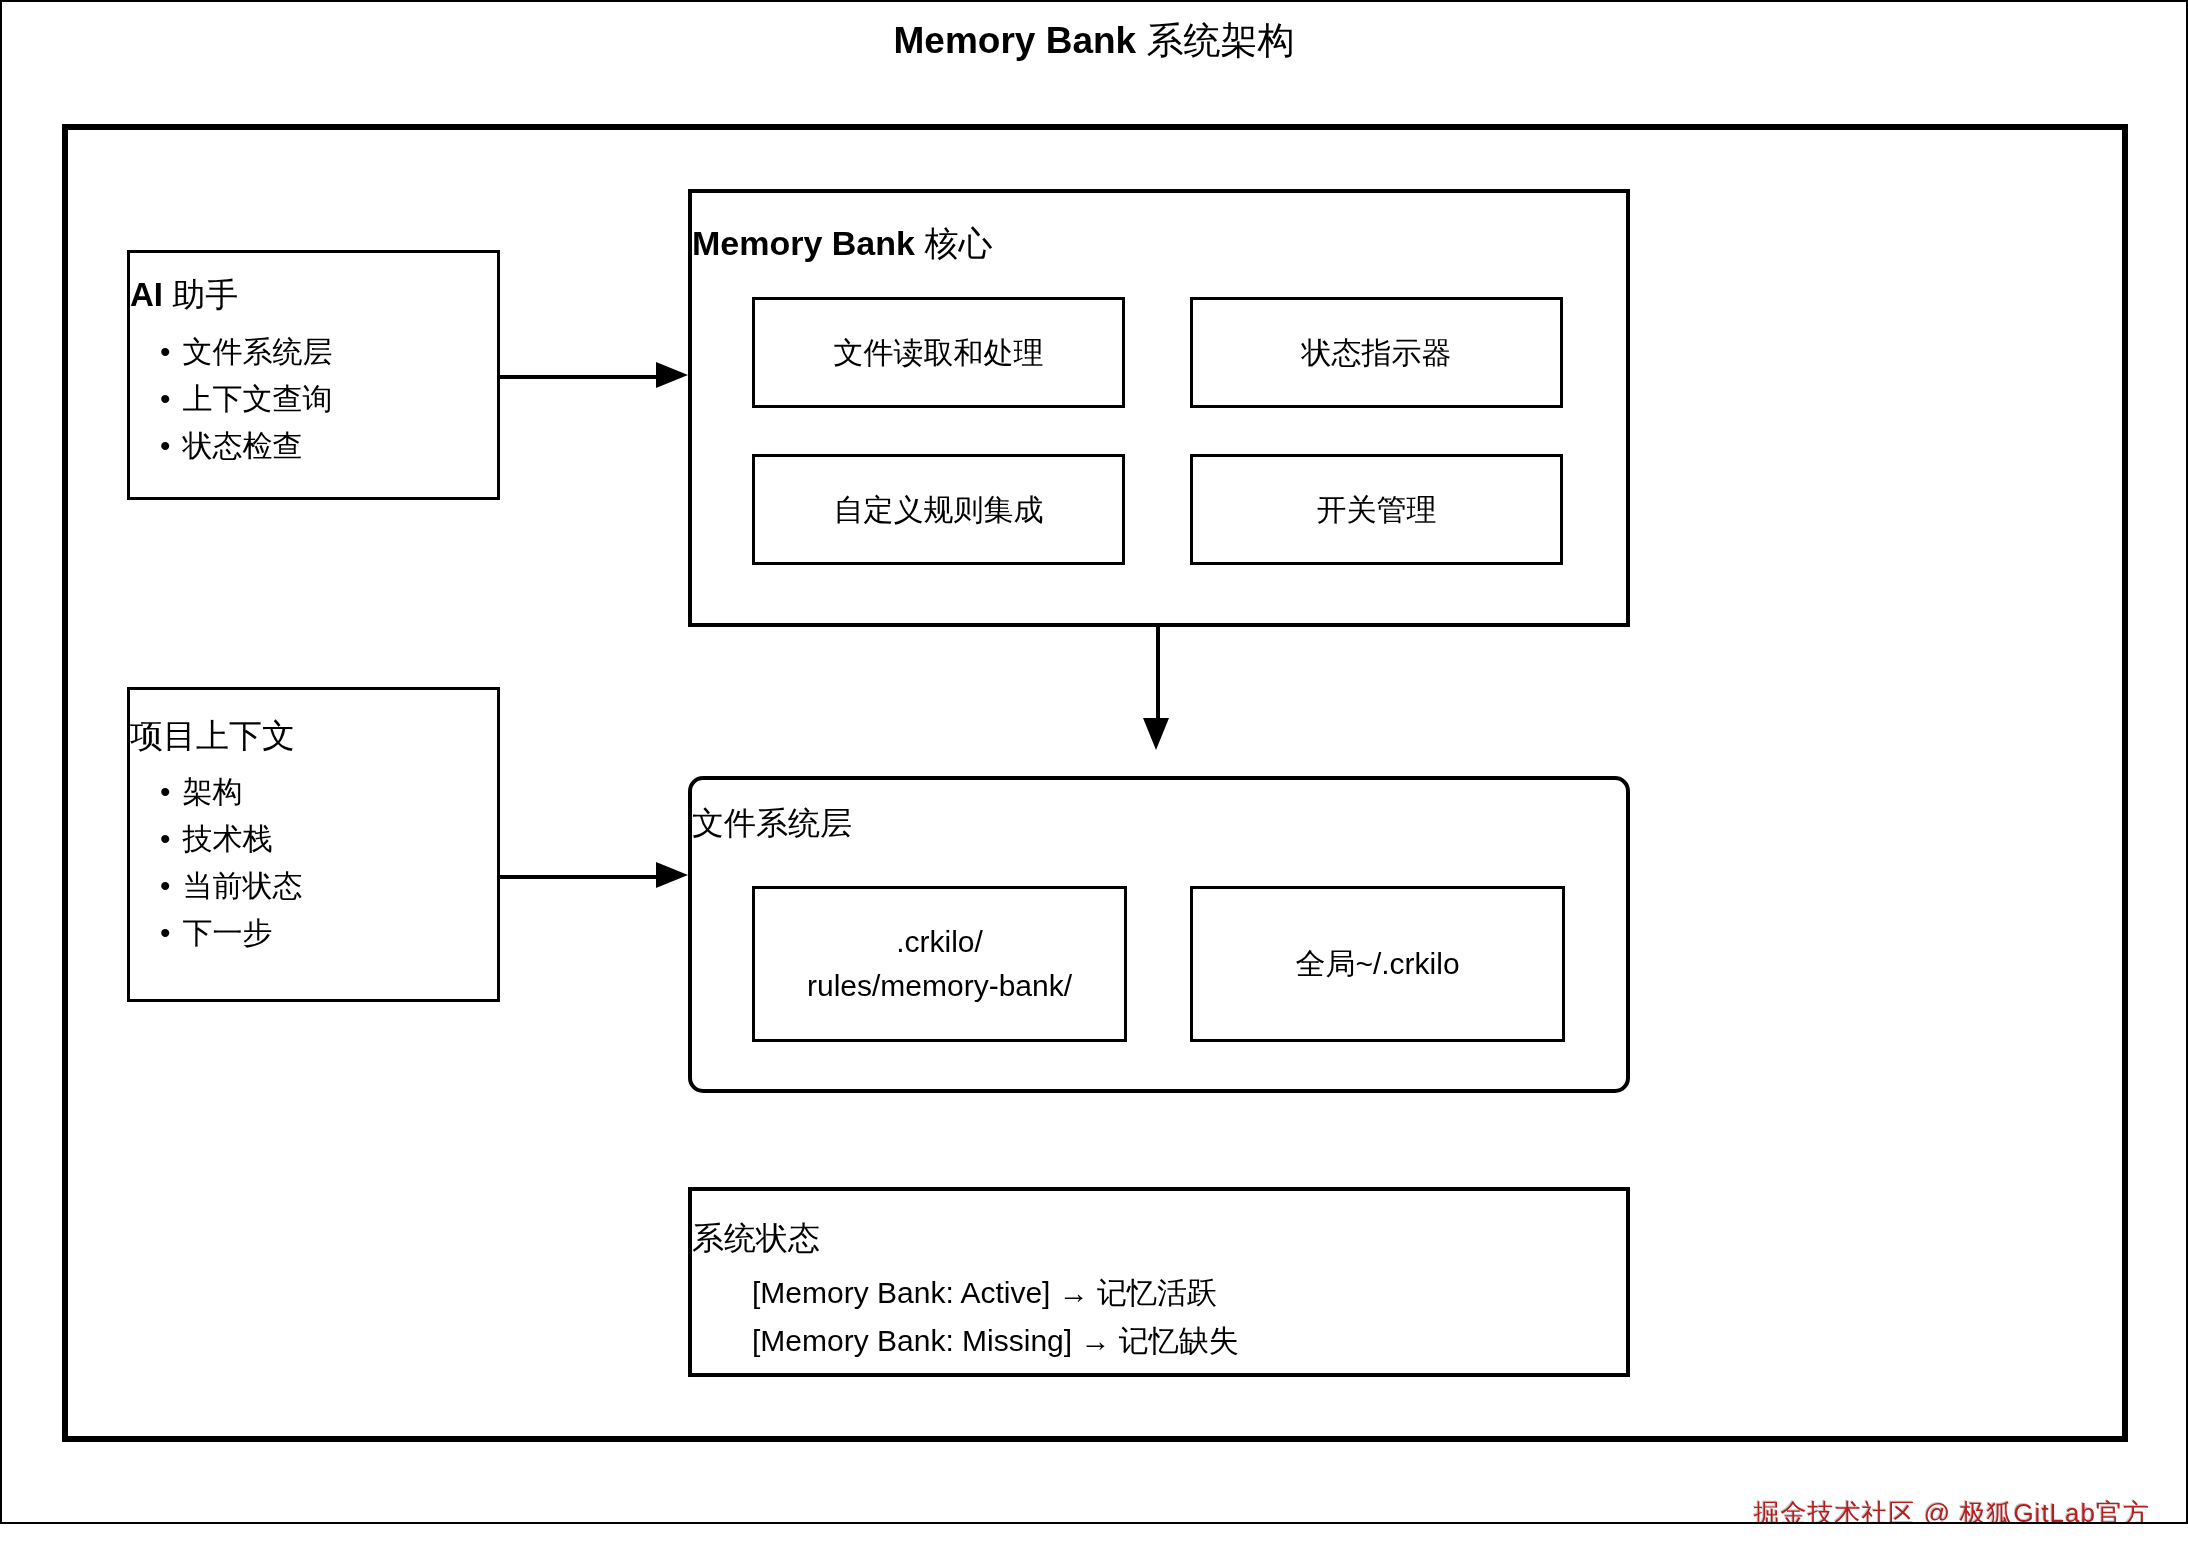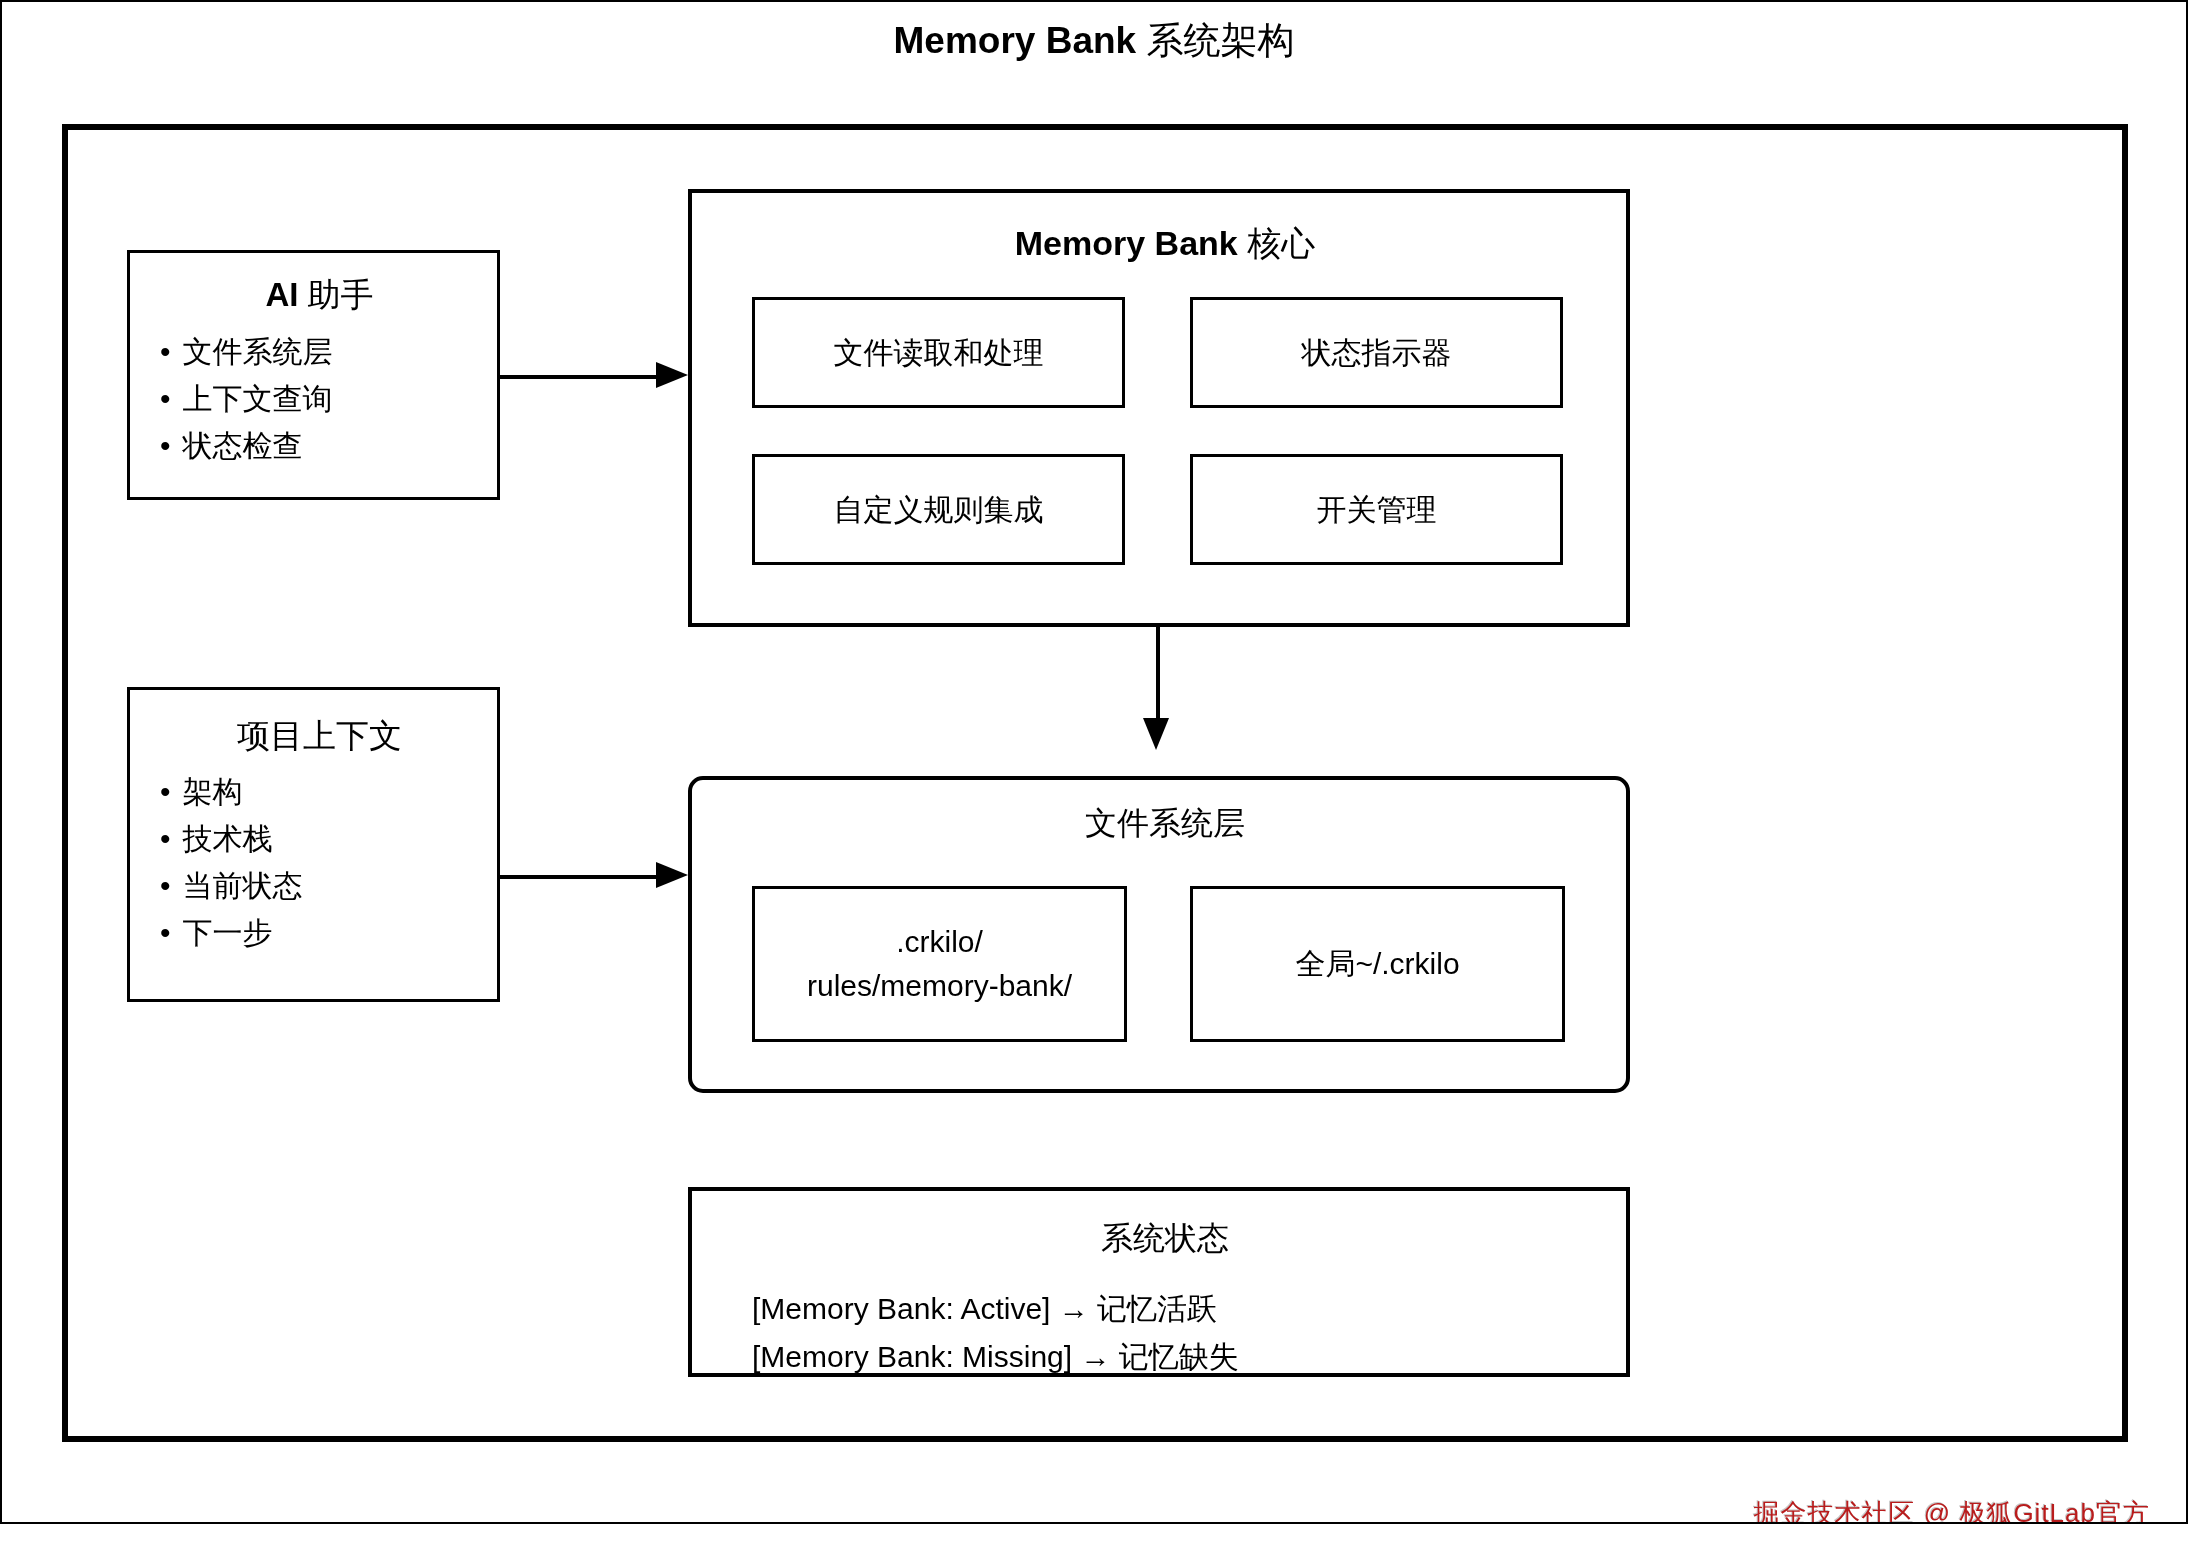--- a/index.html
+++ b/index.html
@@ -16,21 +16,21 @@
   .diagram-title{
     position:absolute;top:16px;left:0;width:100%;
     text-align:center;font-size:37px;line-height:1.25;
   }
   .bold-latin{font-weight:700;}
   .outer-frame{
     position:absolute;left:60px;top:122px;width:2066px;height:1318px;
     border:6px solid #000;background:#fff;
   }
   .node{position:absolute;background:#fff;border:3px solid #000;}
-  .node-title{text-align:center;font-size:33px;line-height:1.2;margin-left:12px;}
+  .node-title{text-align:left;font-size:33px;line-height:1.2;}
   .big{border-width:4px;}
   .big .node-title{font-size:34px;}
 
   
   .ai-box{left:125px;top:248px;width:373px;height:250px;}
   .ai-box .node-title{margin-top:22px;}
   .project-box{left:125px;top:685px;width:373px;height:315px;}
   .project-box .node-title{margin-top:26px;}
   .bullets{position:absolute;left:30px;font-size:30px;line-height:47px;white-space:nowrap;}
   .ai-box .bullets{top:75px;}
@@ -53,21 +53,21 @@
   
   .fs-box{left:686px;top:774px;width:942px;height:317px;border-radius:15px;}
   .fs-box .node-title{margin-top:24px;font-size:32px;}
   .store-a{left:60px;top:106px;width:375px;height:156px;flex-direction:column;}
   .store-b{left:498px;top:106px;width:375px;height:156px;flex-direction:row;}
   .store-line{display:block;}
 
   
   .status-box{left:686px;top:1185px;width:942px;height:190px;}
   .status-box .node-title{margin-top:28px;font-size:32px;}
-  .status-lines{position:absolute;left:60px;top:78px;font-size:30px;line-height:48px;white-space:nowrap;margin-top:16px;}
+  .status-lines{position:absolute;left:60px;top:78px;font-size:30px;line-height:48px;white-space:nowrap;}
 
   
   .arrow-line-h{position:absolute;height:4px;background:#000;}
   .arrow-line-v{position:absolute;width:4px;background:#000;}
   .arrow-head-right{
     position:absolute;width:0;height:0;
     border-top:13px solid transparent;border-bottom:13px solid transparent;
     border-left:32px solid #000;
   }
   .arrow-head-down{

